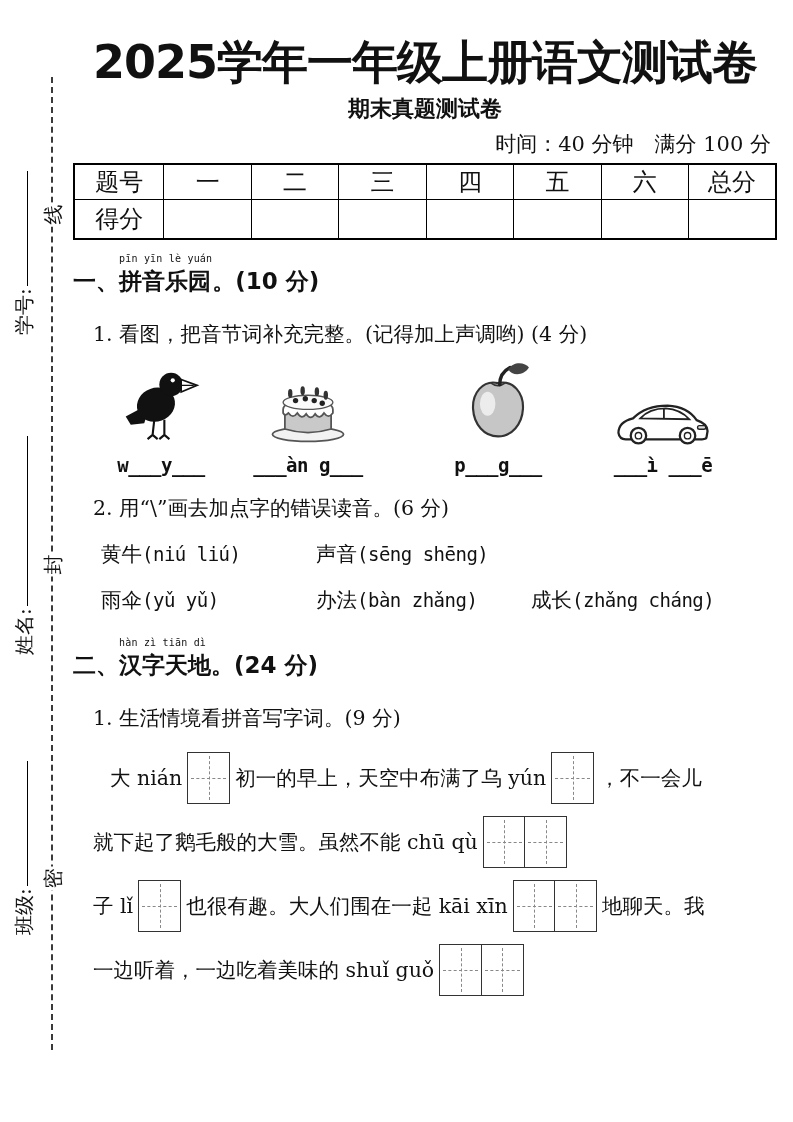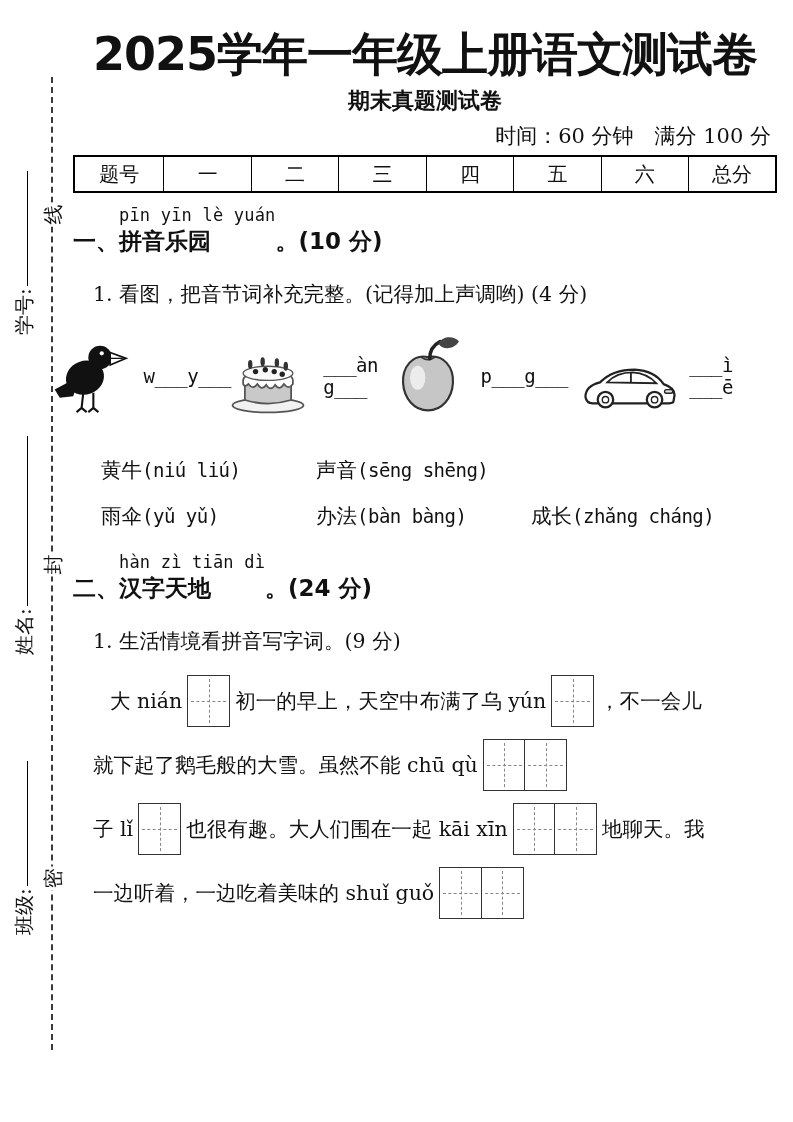--- a/index.html
+++ b/index.html
@@ -17,45 +17,45 @@
   .margin-field{position:absolute;left:11px;display:flex;align-items:baseline;
                 transform:rotate(-90deg);transform-origin:0 0;white-space:nowrap;}
   .margin-field .flabel{font-size:20px;}
   .margin-field .fblank{display:inline-block;height:2px;border-bottom:1.6px solid #000;
                         margin-left:2px;transform:translateY(-3px);}
   .mf1{top:335px;} .mf1 .fblank{width:115px;}
   .mf2{top:655px;} .mf2 .fblank{width:170px;}
   .mf3{top:935px;} .mf3 .fblank{width:125px;}
 
   
-  .content{position:absolute;left:73px;top:0;width:704px;}
+  .content{position:absolute;left:73px;top:8px;width:704px;}
   .title{margin-top:28px;text-align:center;font-family:"DejaVu Sans","Liberation Sans",sans-serif;
          font-weight:900;font-size:46px;line-height:1.15;letter-spacing:-1px;}
   .subtitle{margin-top:6px;text-align:center;font-weight:bold;font-size:22px;line-height:1.2;}
   .meta{margin-top:9px;text-align:right;font-size:21px;padding-right:6px;}
 
   table.score{border-collapse:collapse;width:100%;margin-top:5px;
               border:2.5px solid #000;table-layout:fixed;}
-  table.score td{border:1.6px solid #000;text-align:center;font-size:20px;
+  table.score td{border:1.6px solid #000;text-align:center;font-size:24px;
                  height:34px;padding:0;}
   table.score tr.r2 td{height:38px;}
   table.score td.lab{width:12.6%;}
 
   .sec-head{display:flex;align-items:flex-end;margin-top:14px;
             font-family:"DejaVu Sans","Liberation Sans",sans-serif;
             font-weight:bold;font-size:23px;line-height:1.25;}
   .sec-head .pw{display:flex;flex-direction:column;}
   .sec-head .py{font-family:"DejaVu Sans Mono",monospace;font-weight:normal;
-                font-size:17px;line-height:1;margin-bottom:3px;letter-spacing:0.2px;}
+                font-size:10px;line-height:1;margin-bottom:3px;letter-spacing:0.2px;}
   .qtext{font-size:20.5px;padding-left:20px;margin-top:24px;}
 
   
   .items{position:relative;height:122px;margin-top:8px;}
-  .pitem{position:absolute;top:0;width:140px;display:flex;
-         align-items:center;justify-content:flex-end;height:120px;gap:9px;}
+  .pitem{position:absolute;top:0;width:140px;display:flex;flex-direction:column;
+         align-items:center;justify-content:flex-end;height:120px;gap:9px;font-weight:bold;}
   .pitem svg{display:block;}
   .answer{font-family:"DejaVu Sans Mono",monospace;font-size:19px;letter-spacing:-0.5px;}
   .pi1{left:18px;} .pi2{left:165px;} .pi3{left:355px;} .pi4{left:520px;}
 
   
   .wrow{display:flex;padding-left:28px;margin-top:18px;font-size:20.5px;}
   .wrow .wcol{width:215px;}
   .wrow .wcol:last-child{width:auto;}
   .reading{font-family:"DejaVu Sans Mono",monospace;font-size:19px;letter-spacing:-0.5px;text-align:center;}
 
@@ -91,33 +91,43 @@
   </div>
   <div class="margin-field mf3">
     <span class="flabel">班级:</span>
     <span class="fblank"></span>
   </div>
 
   <div class="content">
 
     <div class="title">2025学年一年级上册语文测试卷</div>
     <div class="subtitle">期末真题测试卷</div>
-    <div class="meta">时间：60 分钟　满分 100 分</div>
+    <div class="meta">时间：40 分钟　满分 100 分</div>
 
     <table class="score">
       <tbody>
           <tr class="r1">
         <td class="lab">题号</td>
         <td>一</td>
         <td>二</td>
         <td>三</td>
         <td>四</td>
         <td>五</td>
         <td>六</td>
         <td>总分</td>
+      </tr>
+      <tr class="r2">
+        <td class="lab">得分</td>
+        <td></td>
+        <td></td>
+        <td></td>
+        <td></td>
+        <td></td>
+        <td></td>
+        <td></td>
       </tr>
     </tbody>
       </table>
 
     <div class="sec-head">
       <span>一、</span>
       <span class="pw">
         <span class="py">pīn yīn lè yuán</span>
         <span>拼音乐园</span>
       </span>
@@ -182,35 +192,36 @@
             <circle cx="28" cy="61" r="3.5" fill="none" stroke="#222" stroke-width="1.5"></circle>
             <circle cx="82" cy="61" r="8.5" fill="#fff" stroke="#222" stroke-width="2.5"></circle>
             <circle cx="82" cy="61" r="3.5" fill="none" stroke="#222" stroke-width="1.5"></circle>
             <rect x="93" y="50" width="9" height="4" rx="2" fill="#ddd" stroke="#222" stroke-width="1.5"></rect>
           </svg>
         </span>
         <span class="answer">___ì ___ē</span>
       </div>
     </div>
 
+    <div class="qtext" style="margin-top:16px;">2. 用“\”画去加点字的错误读音。(6 分)</div>
 
     <div class="wrow">
       <span class="wcol">
         <span>黄牛</span><span class="reading">(niú liú)</span>
       </span>
       <span class="wcol">
         <span>声音</span><span class="reading">(sēng shēng)</span>
       </span>
     </div>
     <div class="wrow">
       <span class="wcol">
         <span>雨伞</span><span class="reading">(yǔ yǔ)</span>
       </span>
       <span class="wcol">
-        <span>办法</span><span class="reading">(bàn bàng)</span>
+        <span>办法</span><span class="reading">(bàn zhǎng)</span>
       </span>
       <span class="wcol">
         <span>成长</span><span class="reading">(zhǎng cháng)</span>
       </span>
     </div>
 
     <div class="sec-head" style="margin-top:24px;">
       <span>二、</span>
       <span class="pw">
         <span class="py">hàn zì tiān dì</span>

